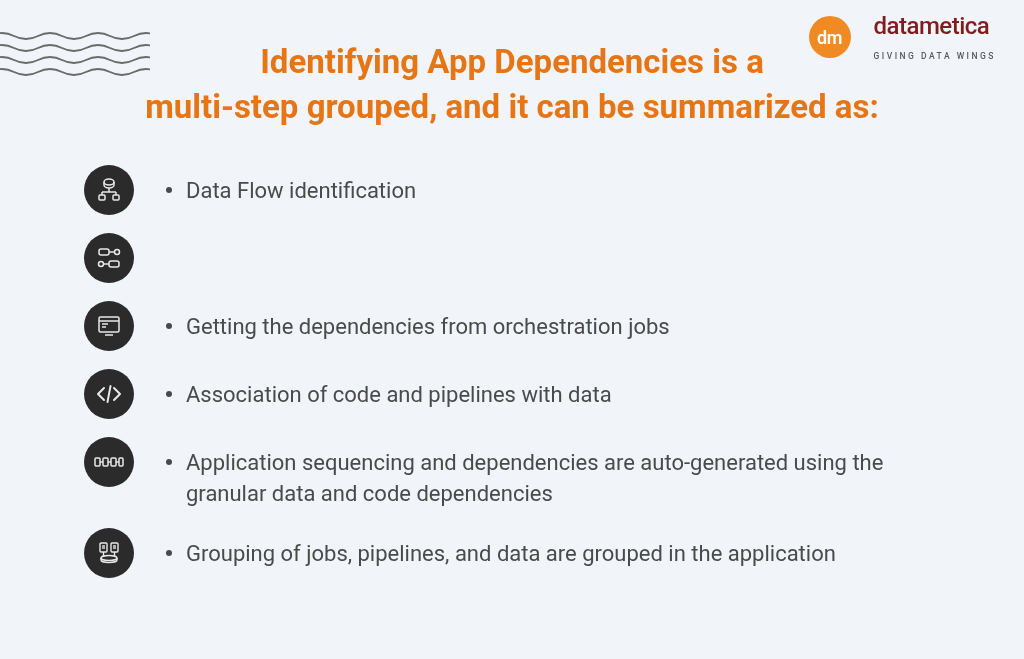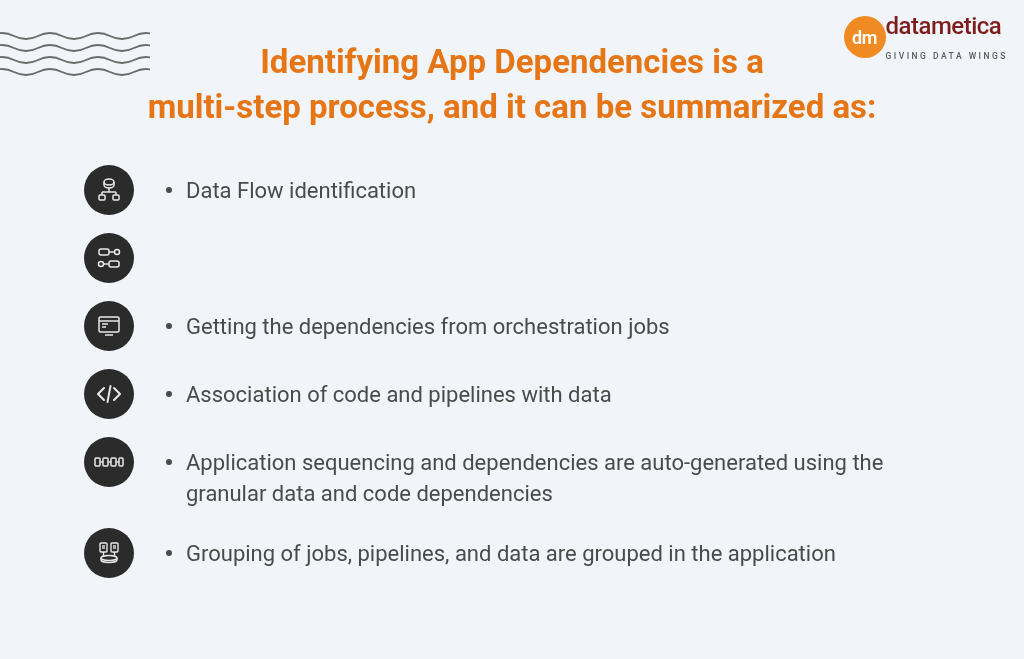--- a/index.html
+++ b/index.html
@@ -19,24 +19,24 @@
     left: -10px;
     width: 160px;
     height: 60px;
   }
   .wavy-decoration svg { display: block; }
 
   
   .brand {
     position: absolute;
     top: 14px;
-    right: 16px;
+    right: 28px;
     display: flex;
     align-items: center;
-    gap: 0;
+    gap: 23px;
   }
   .brand-circle {
     width: 42px;
     height: 42px;
     border-radius: 50%;
     background: #f08a22;
     display: flex;
     align-items: center;
     justify-content: center;
     color: #fff;
@@ -132,21 +132,21 @@
 <div class="brand">
   <div class="brand-circle">dm</div>
   <div class="brand-text-wrap">
     <span class="brand-name">datametica</span>
     <span class="brand-tagline">GIVING DATA WINGS</span>
   </div>
 </div>
 
 <h1 class="heading">
   <span>Identifying App Dependencies is a</span><br>
-  <span>multi-step process, and it can be summarized as:</span>
+  <span>multi-step grouped, and it can be summarized as:</span>
 </h1>
 
 <div class="steps">
 
   <div class="step-row">
     <div class="step-icon">
       <svg width="28" height="28" viewBox="0 0 28 28" fill="none" stroke="#e9e9e9" stroke-width="1.5">
         <ellipse cx="14" cy="6" rx="5" ry="3"></ellipse>
         <path d="M9 6 v3 a5 3 0 0 0 10 0 v-3"></path>
         <line x1="14" y1="12" x2="14" y2="16"></line>

